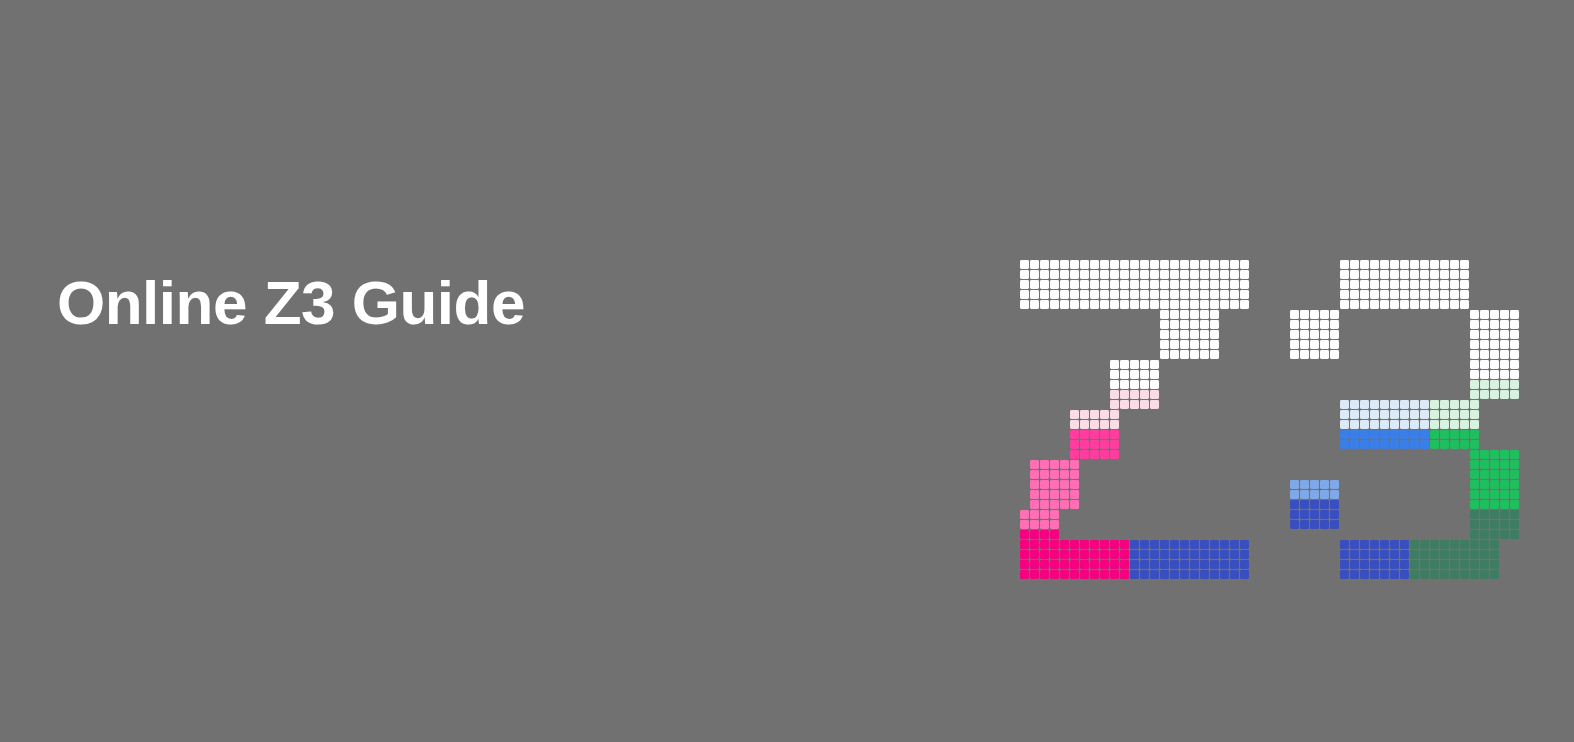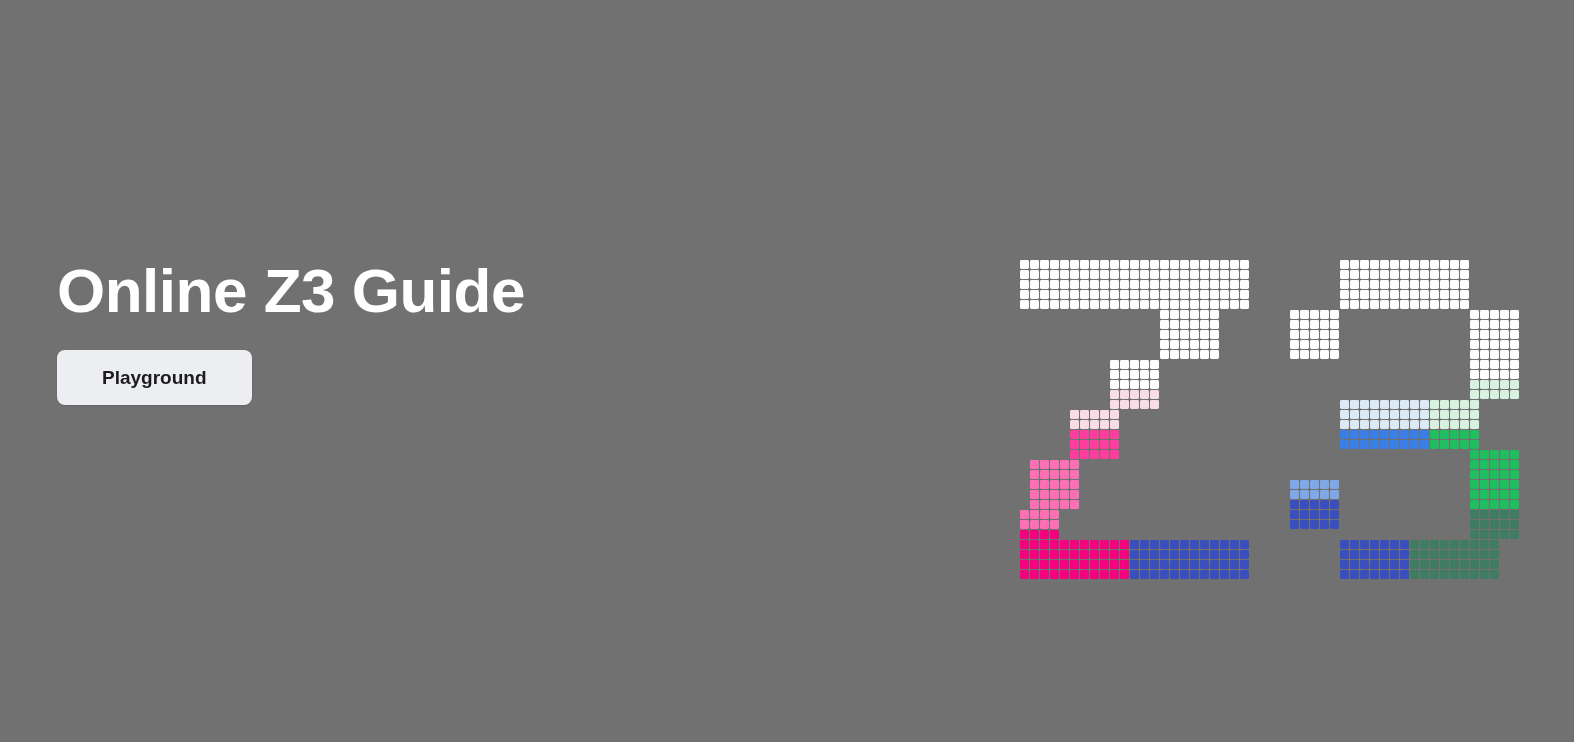--- a/index.html
+++ b/index.html
@@ -13,21 +13,21 @@
     background: #717171;
     font-family: "Liberation Sans", sans-serif;
     overflow: hidden;
     position: relative;
   }
 
   
   #hero {
     position: absolute;
     left: 57px;
-    top: 258px;
+    top: 270px;
     width: 900px;
   }
 
   #page-title {
     font-family: "Liberation Sans", sans-serif;
     font-size: 62px;
     font-weight: bold;
     color: #ffffff;
     letter-spacing: -0.5px;
     line-height: 1.05;
@@ -83,21 +83,20 @@
   }
 </style>
 </head>
 <body>
 
 <div id="hero">
 
   <h1 id="page-title">Online Z3 Guide</h1>
 
   <div id="nav-buttons">
-    <button class="nav-button">Playground</button>
   </div>
 
 </div>
 
 <div id="logo">
   <div class="glyph" id="glyph-seven" style="left:0px;">
       <div class="pixel-cell" style="left: 0px; top: 0px; background: rgb(255, 255, 255);"></div>
       <div class="pixel-cell" style="left: 10px; top: 0px; background: rgb(255, 255, 255);"></div>
       <div class="pixel-cell" style="left: 20px; top: 0px; background: rgb(255, 255, 255);"></div>
       <div class="pixel-cell" style="left: 30px; top: 0px; background: rgb(255, 255, 255);"></div>

